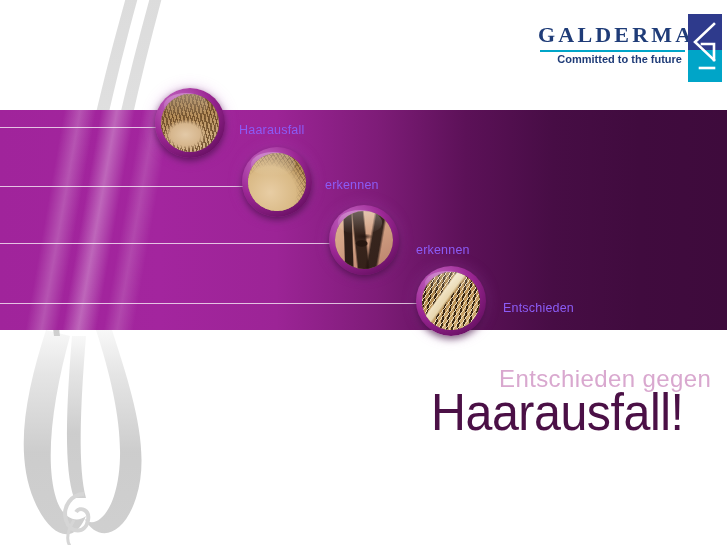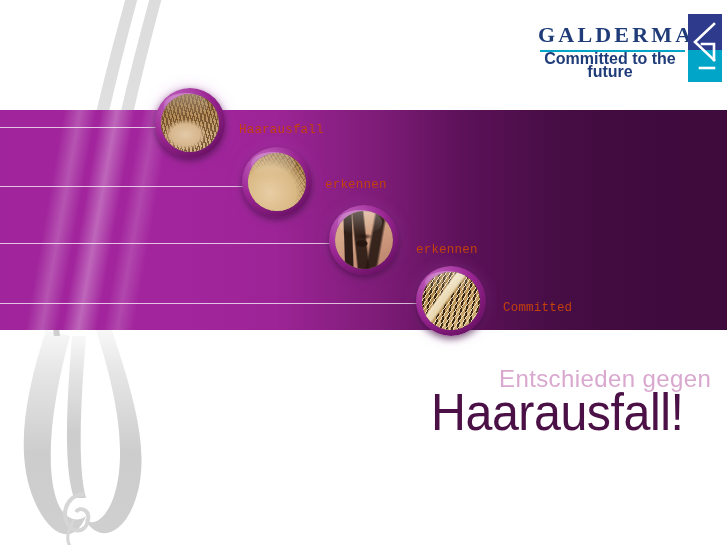--- a/index.html
+++ b/index.html
@@ -144,25 +144,25 @@
     background:
       linear-gradient(126deg, rgba(0,0,0,0) 34%, #f0e2c2 36%, #e8d6ae 44%, #c9ae7c 46%, rgba(0,0,0,0) 47%),
       repeating-linear-gradient(126deg, rgba(240,226,194,0) 47%, rgba(240,226,194,0) 48.4%, rgba(240,226,194,0.95) 48.4%, rgba(240,226,194,0.95) 49.4%, rgba(240,226,194,0) 49.4%, rgba(240,226,194,0) 51%),
       repeating-linear-gradient(100deg, rgba(45,27,10,0.9) 0px, rgba(45,27,10,0.9) 2px, rgba(176,132,74,0) 2px, rgba(176,132,74,0) 5.5px),
       linear-gradient(160deg, #8f6a33 0%, #b98f52 50%, #d9b87f 100%);
   }
 
   
   .bub-label {
     position: absolute;
-    color: #c2410c;
+    color: #8b5cf6;
     font-size: 12.5px;
     letter-spacing: 0.2px;
     white-space: nowrap;
-    font-family: Liberation Mono, monospace;
+    font-family: Liberation Sans, sans-serif;
   }
 
   
   .logo {
     position: absolute;
     left: 538px;
     top: 12px;
     width: 180px;
     height: 70px;
   }
@@ -184,23 +184,23 @@
     top: 38px;
     width: 145px;
     height: 2px;
     background: #00a5c8;
   }
   .logo-tag {
     position: absolute;
     left: 0;
     top: 41px;
     width: 144px;
-    text-align: center;
+    text-align: right;
     color: #1f3c78;
-    font-size: 16px;
+    font-size: 11px;
     font-weight: bold;
     line-height: 12.5px;
     font-family: "Liberation Sans", sans-serif;
   }
   .logo-mark {
     position: absolute;
     left: 150px;
     top: 2px;
     width: 34px;
     height: 68px;
@@ -317,21 +317,21 @@
   </div>
   <div class="bub-label" style="left:416px;top:243px;">erkennen</div>
 
   <div class="bubble" style="left:416px;top:266px;">
     <div class="photo">
       <div class="ph-comb"></div>
     </div>
     <div class="ring"></div>
     <div class="gloss"></div>
   </div>
-  <div class="bub-label" style="left:503px;top:301px;">Committed</div>
+  <div class="bub-label" style="left:503px;top:301px;">Entschieden</div>
 
   <div class="logo">
     <div class="logo-wordmark">GALDERMA</div>
     <div class="logo-rule"></div>
     <div class="logo-tag">
       <div>Committed to the future</div>
     </div>
     <div class="logo-mark">
       <div class="logo-mark-top"></div>
       <div class="logo-mark-bot"></div>

